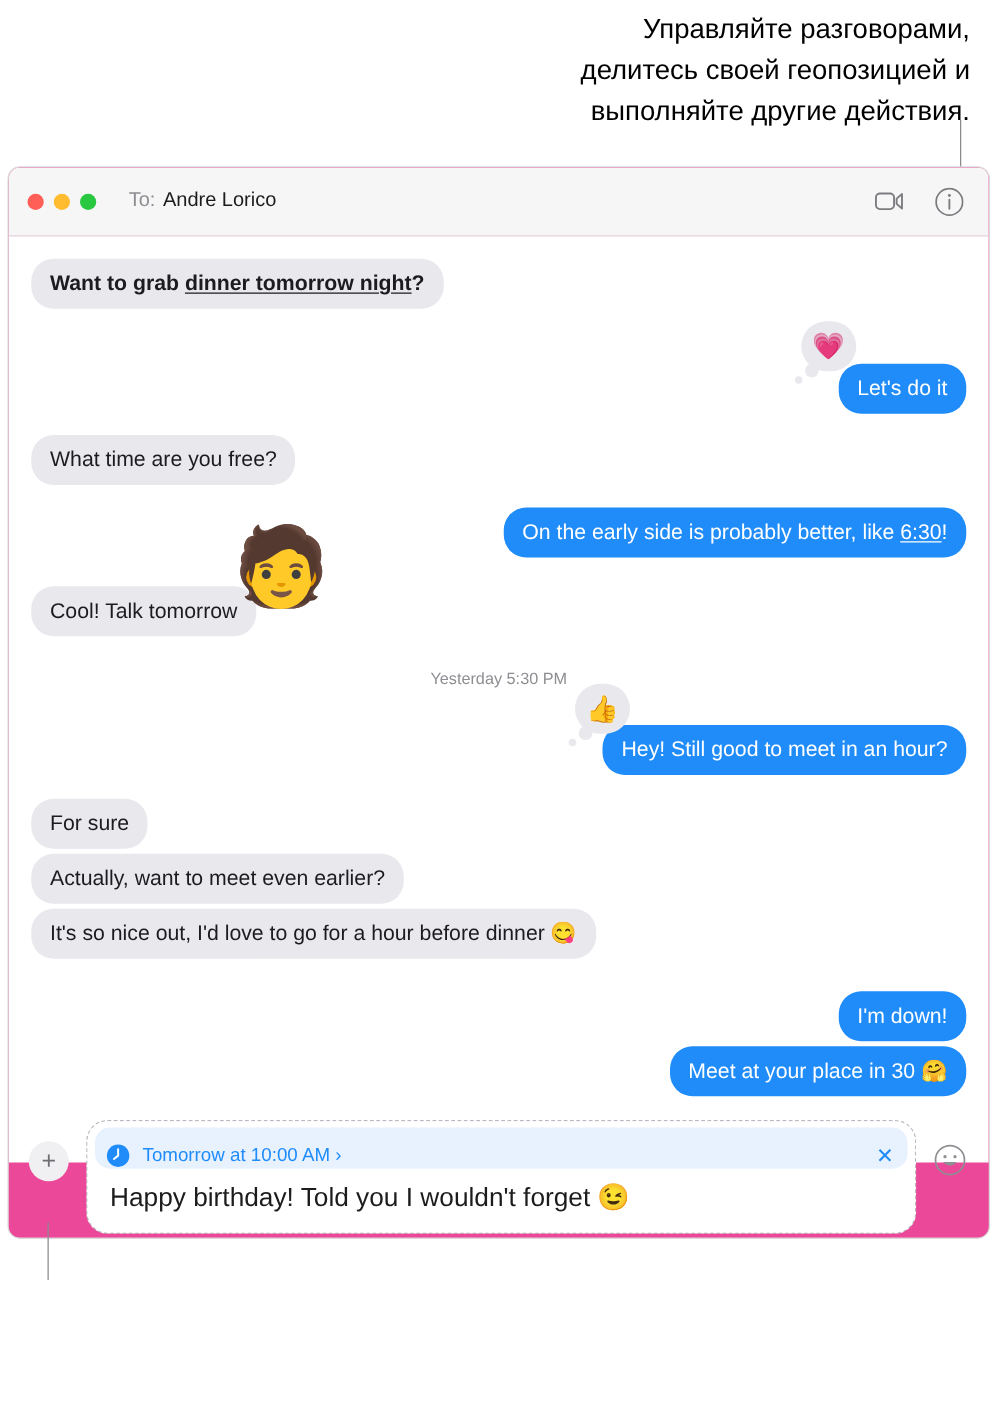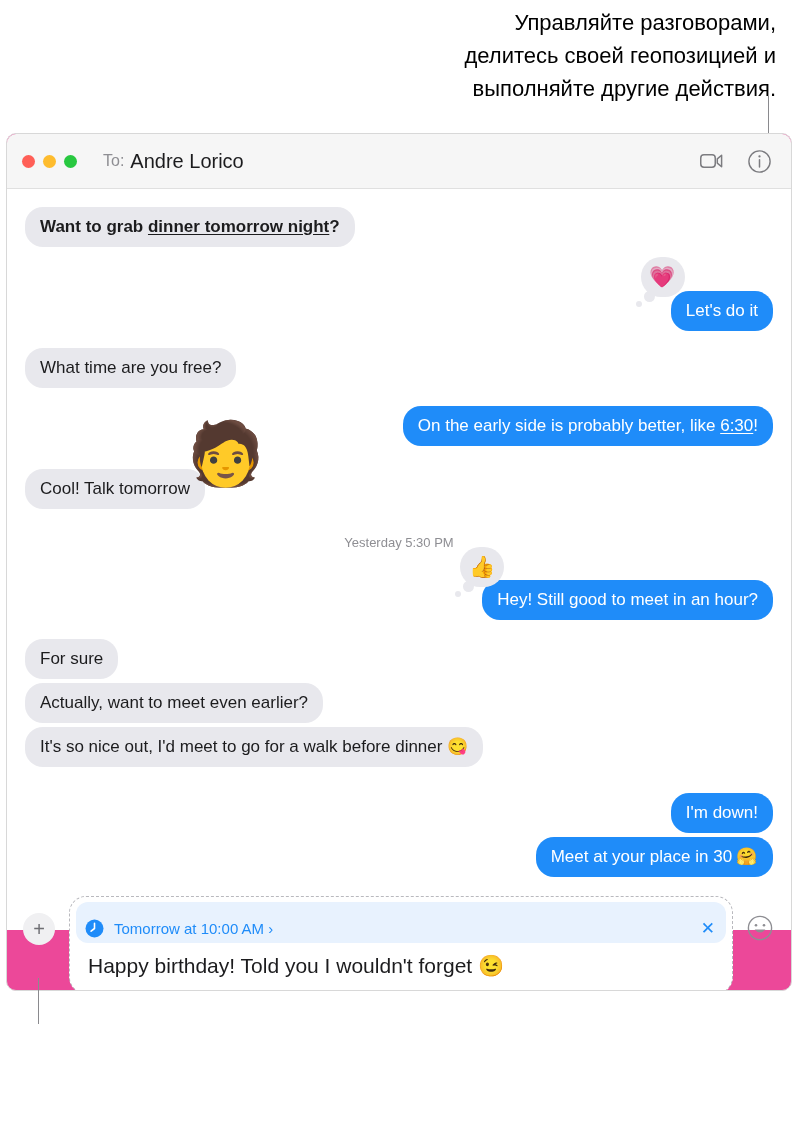--- a/index.html
+++ b/index.html
@@ -62,21 +62,21 @@
   .light.yellow { background: #febc2e; }
   .light.green { background: #28c840; }
 
   .to-label {
     margin-left: 26px;
     font-size: 16px;
     color: #8e8e93;
   }
   .to-name {
     margin-left: 6px;
-    font-size: 20px;
+    font-size: 16px;
     color: #1c1c1e;
   }
   .titlebar-actions {
     position: absolute;
     right: 17px; top: 0; bottom: 0;
     display: flex; align-items: center; gap: 18px;
   }
   .icon-btn {
     width: 30px; height: 30px;
     display: flex; align-items: center; justify-content: center;
@@ -224,21 +224,21 @@
     border: 1px dashed #b9b9be;
     border-radius: 17px;
     background: #fff;
     padding: 5px 6px 6px 6px;
   }
   .scheduled-banner {
     display: flex;
     align-items: center;
     background: #e8f2fe;
     border-radius: 12px;
-    height: 41px;
+    height: 33px;
     padding: 12px 11px 0 9px;
   }
   .clock-icon {
     width: 19px; height: 19px;
     margin-right: 10px;
     flex: none;
   }
   .scheduled-text {
     color: #1f8cf9;
     font-size: 15px;
@@ -337,21 +337,21 @@
 
       <div class="row left" style="margin-top:19px;">
         <div class="bubble gray">For sure</div>
       </div>
 
       <div class="row left" style="margin-top:4px;">
         <div class="bubble gray">Actually, want to meet even earlier?</div>
       </div>
 
       <div class="row left" style="margin-top:4px;">
-        <div class="bubble gray tail-left">It's so nice out, I'd meet to go for a walk before dinner 😋</div>
+        <div class="bubble gray tail-left">It's so nice out, I'd love to go for a hour before dinner 😋</div>
       </div>
 
       <div class="row right" style="margin-top:26px;">
         <div class="bubble blue">I'm down!</div>
       </div>
 
       <div class="row right" style="margin-top:4px;">
         <div class="bubble blue tail-right">Meet at your place in 30 🤗</div>
       </div>
 

